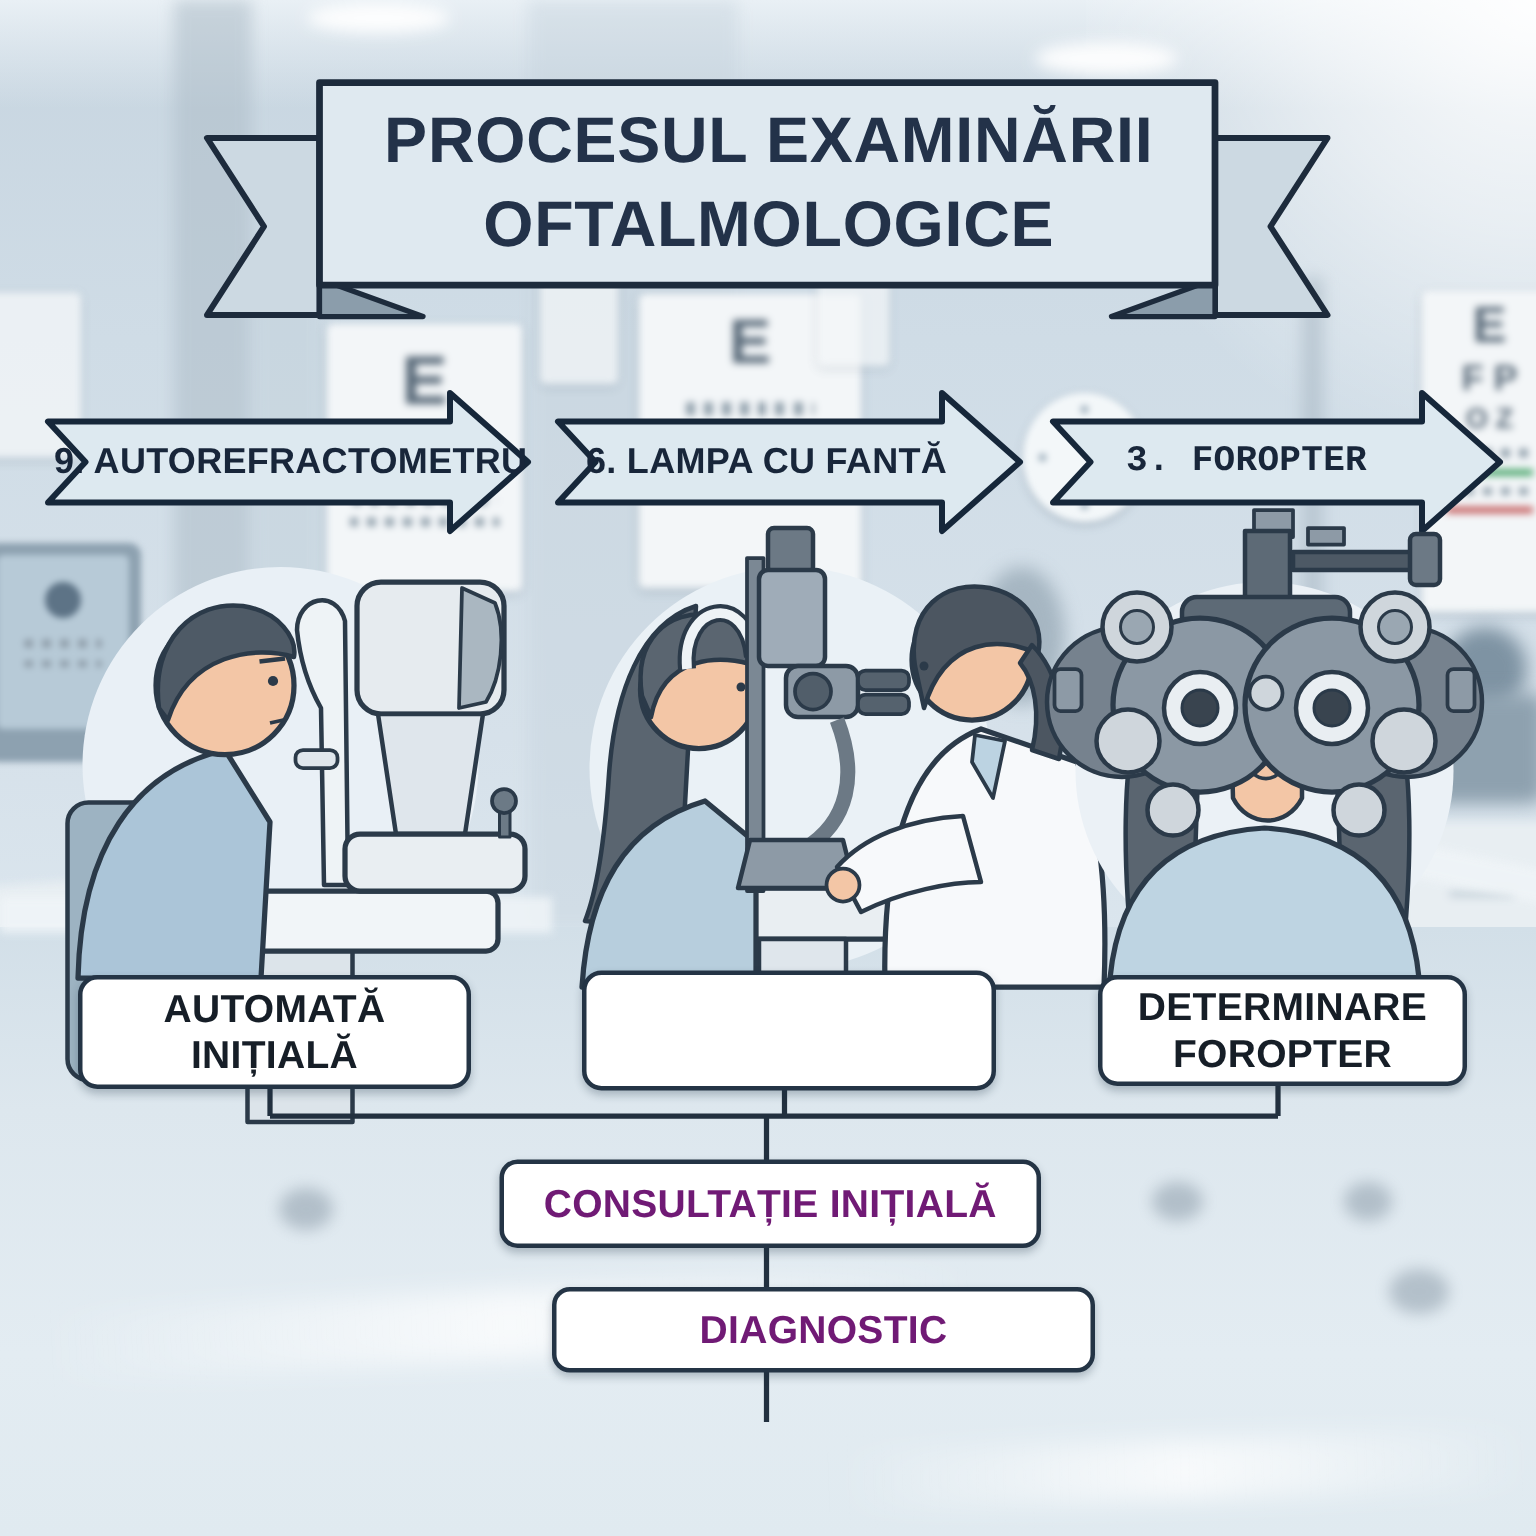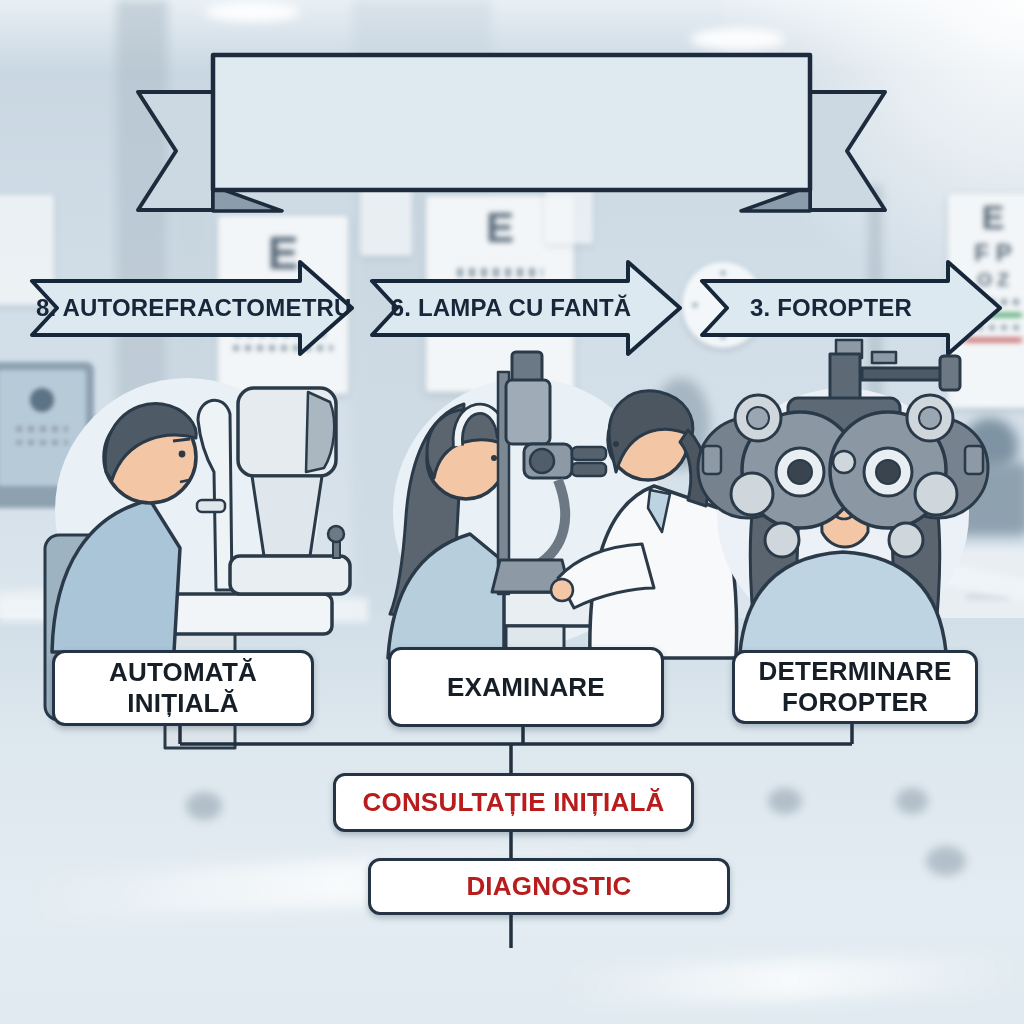--- a/index.html
+++ b/index.html
@@ -34,21 +34,21 @@
   .banner-title{left:215px;top:66px;width:595px;text-align:center;color:#233249;
       font-weight:800;font-size:43px;line-height:56px;letter-spacing:.5px;}
   .arrow-label{color:#18263a;font-weight:800;font-size:24px;line-height:28px;
       text-align:center;white-space:nowrap;letter-spacing:.2px;}
   .cap-box{background:#ffffff;border:3.5px solid #243445;border-radius:13px;
       box-shadow:0 3px 6px rgba(30,50,70,.28);display:flex;flex-direction:column;
       align-items:center;justify-content:center;text-align:center;
       color:#161e27;font-weight:800;font-size:26px;line-height:31px;letter-spacing:.2px;}
   .flow-box{background:#ffffff;border:3.5px solid #243445;border-radius:12px;
       box-shadow:0 3px 6px rgba(30,50,70,.28);display:flex;align-items:center;
-      justify-content:center;text-align:center;color:#b91c1c;font-weight:800;
+      justify-content:center;text-align:center;color:#701a75;font-weight:800;
       font-size:26px;letter-spacing:.2px;white-space:nowrap;}
 </style>
 </head>
 <body>
 
 <div class="stage">
 
   <div class="abs bg-base"></div>
   <div class="abs ceiling"></div>
   <div class="abs light" style="left:205px;top:2px;width:95px;height:20px;"></div>
@@ -249,31 +249,34 @@
       <path d="M180,716 V744"></path>
       <path d="M523,716 V744"></path>
       <path d="M852,714 V744"></path>
       <path d="M180,744 H852"></path>
       <path d="M511,744 V776"></path>
       <path d="M511,824 V860"></path>
       <path d="M511,906 V948"></path>
     </g>
   </svg>
 
-
-  <div class="abs arrow-label" style="left:36px;top:294px;width:282px;">8. AUTOREFRACTOMETRU</div>
+  <div class="abs banner-title">
+    <div>PROCESUL EXAMINĂRII</div>
+    <div>OFTALMOLOGICE</div>
+  </div>
+
+  <div class="abs arrow-label" style="left:36px;top:294px;width:282px;">9. AUTOREFRACTOMETRU</div>
   <div class="abs arrow-label" style="left:385px;top:294px;width:252px;">6. LAMPA CU FANTĂ</div>
-  <div class="abs arrow-label" style="left:715px;top:294px;width:232px;">3. FOROPTER</div>
+  <div class="abs arrow-label" style="left:715px;top:294px;width:232px;font-family:Liberation Mono, monospace;">3. FOROPTER</div>
 
   <div class="abs cap-box" style="left:52px;top:650px;width:256px;height:70px;">
     <div>AUTOMATĂ</div>
     <div>INIȚIALĂ</div>
   </div>
   <div class="abs cap-box" style="left:388px;top:647px;width:270px;height:74px;">
-    <div>EXAMINARE</div>
   </div>
   <div class="abs cap-box" style="left:732px;top:650px;width:240px;height:68px;text-align:center;">
     <div>DETERMINARE</div>
     <div>FOROPTER</div>
   </div>
 
   <div class="abs flow-box" style="left:333px;top:773px;width:355px;height:53px;">CONSULTAȚIE INIȚIALĂ</div>
   <div class="abs flow-box" style="left:350px;top:858px;width:356px;height:51px;margin-left:18px;">DIAGNOSTIC</div>
 
 </div>

